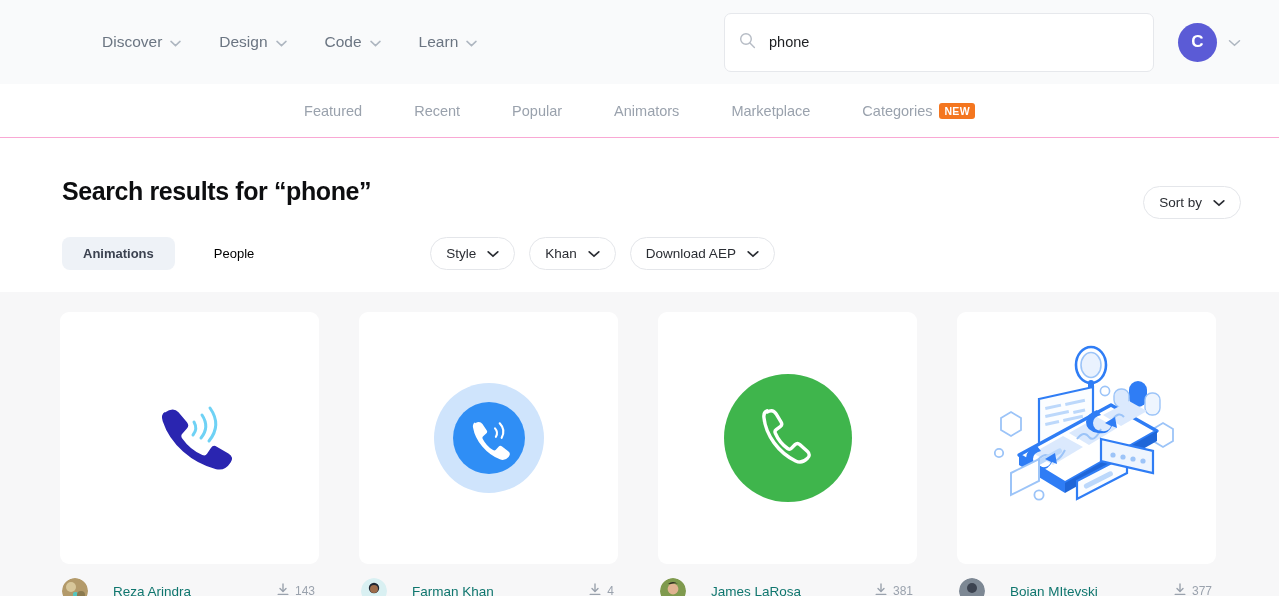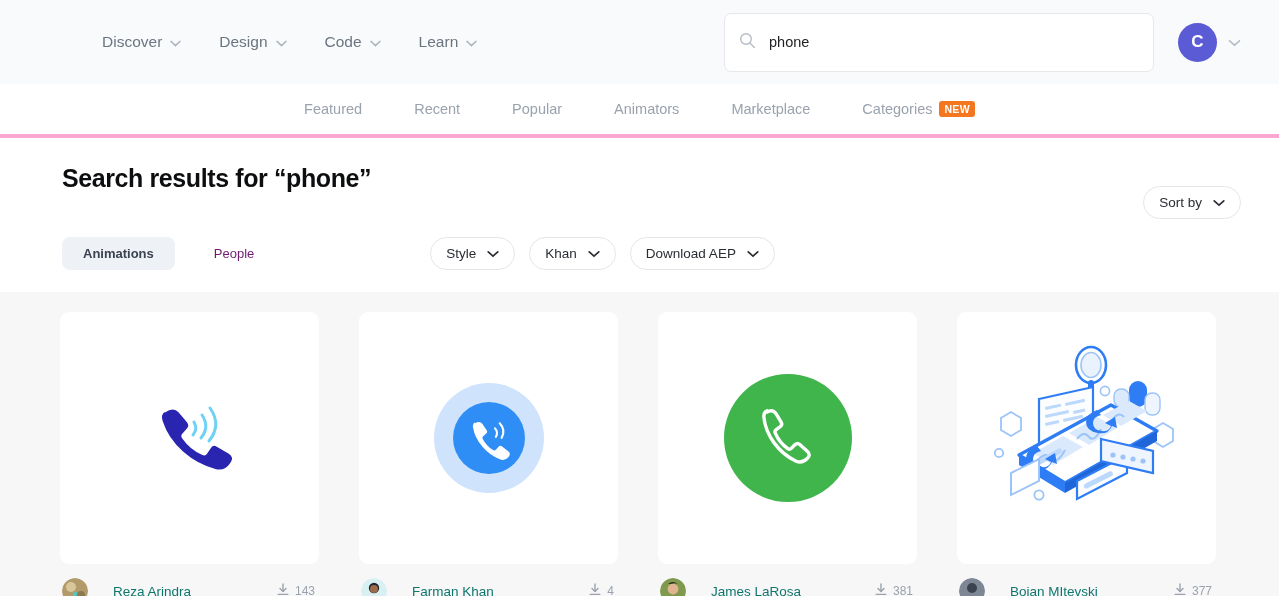--- a/index.html
+++ b/index.html
@@ -62,41 +62,41 @@
     background: #5b5bd6;
     color: #fff; font-size: 17px; font-weight: bold;
     display: flex; align-items: center; justify-content: center;
     cursor: pointer;
   }
 
   
   .subnav {
     height: 54px;
     background: #ffffff;
-    border-bottom: 4px solid #f9a8d4;
+    border-bottom: 1px solid #f9a8d4;
     display: flex; align-items: center; justify-content: center;
     gap: 52px;
   }
   .subnav-item {
     font-size: 14.5px; color: #9aa2ad; cursor: pointer;
     display: flex; align-items: center; gap: 7px;
     white-space: nowrap;
   }
   .badge-new {
     background: #f4761f; color: #fff;
     font-size: 10.5px; font-weight: bold;
     padding: 2px 5px 2px 5px; border-radius: 3px;
     letter-spacing: 0.3px;
   }
 
   
   .titlebar {
     background: #ffffff;
     padding: 26px 38px 0 62px;
-    display: flex; align-items: flex-start;
+    display: flex; align-items: center;
   }
   .page-title {
     font-size: 25px; font-weight: bold; color: #0d0e10;
     letter-spacing: -0.4px;
   }
   .pill {
     border: 1px solid #e4e6ea;
     border-radius: 22px;
     height: 33px;
     padding: 0 15px;
@@ -111,21 +111,21 @@
   .filterbar {
     background: #ffffff;
     padding: 18px 38px 22px 62px;
     display: flex; align-items: center;
     position: relative;
   }
   .segment { display: flex; align-items: center; gap: 18px; }
   .seg-item {
     font-size: 13px; font-weight: bold;
     padding: 9px 21px; border-radius: 8px;
-    color: #701a75; cursor: pointer; white-space: nowrap;
+    color: #000000; cursor: pointer; white-space: nowrap;
   }
   .seg-item.active { background: #eef2f7; color: #3b4250; }
   .seg-item.inactive { font-weight: normal; }
 
   .filters { display: flex; gap: 14px; margin-left: 155px; }
 
   
   .results {
     background: #f7f7f8;
     height: 330px;

